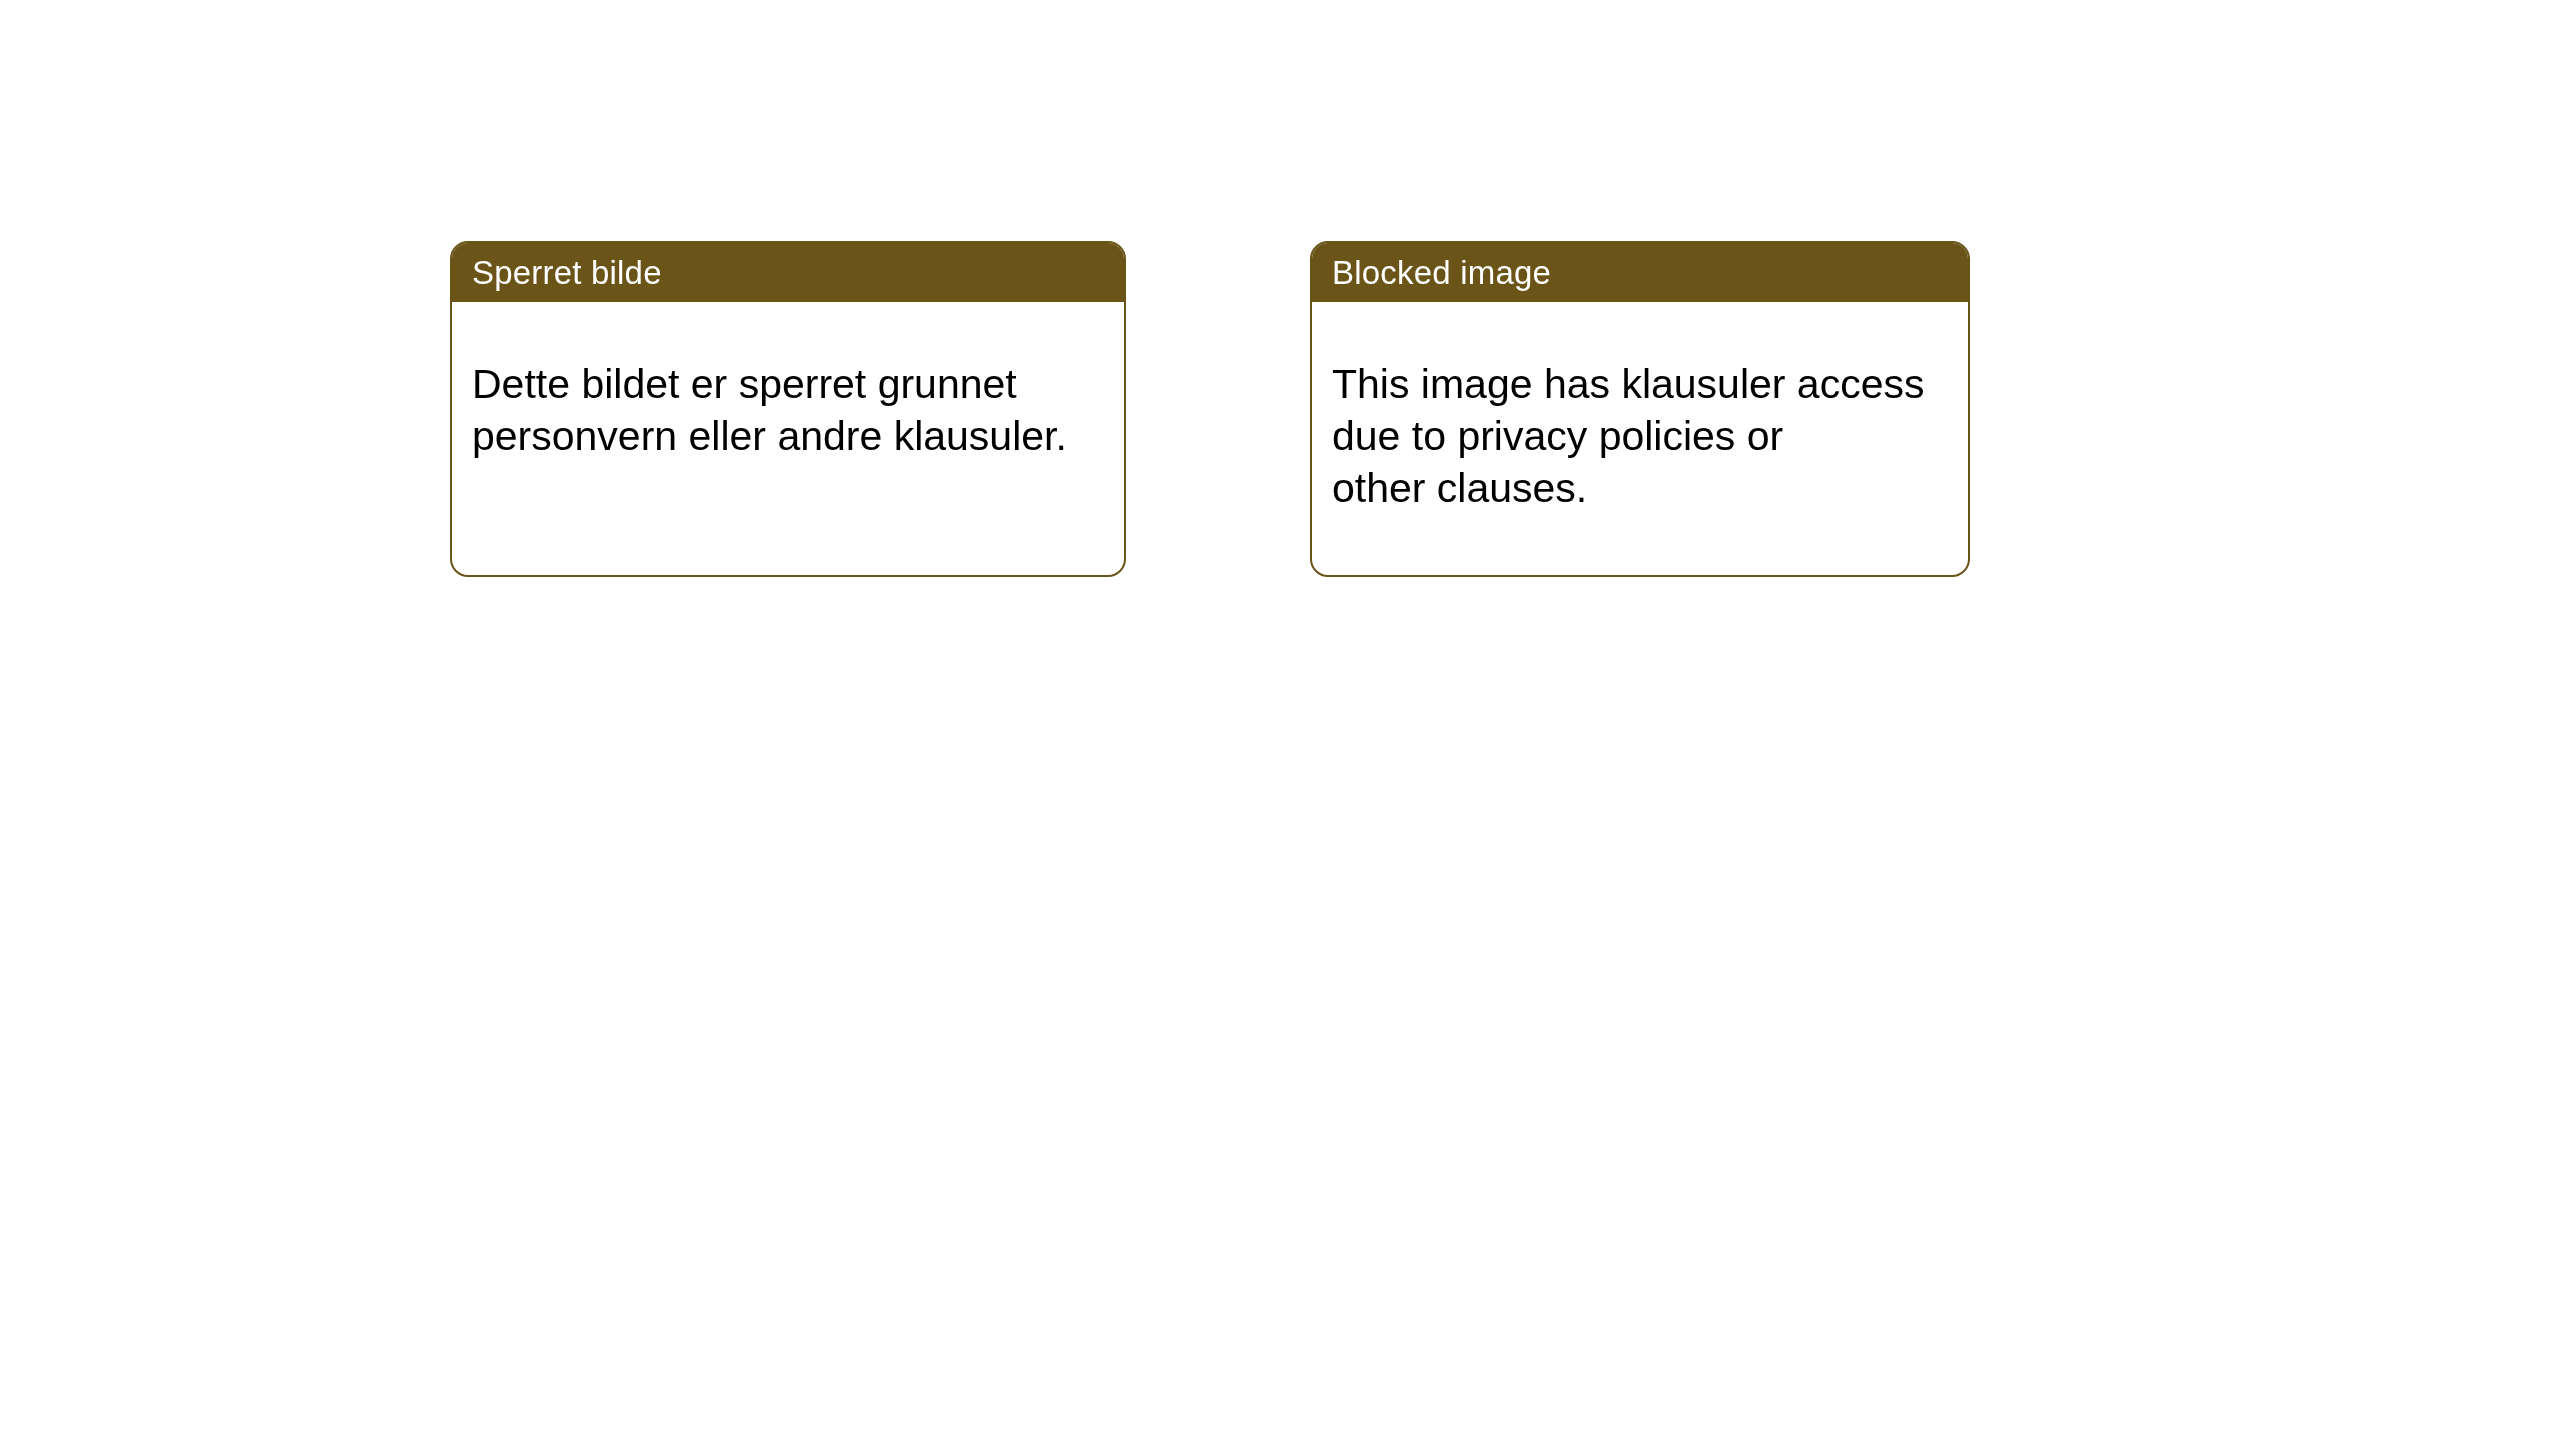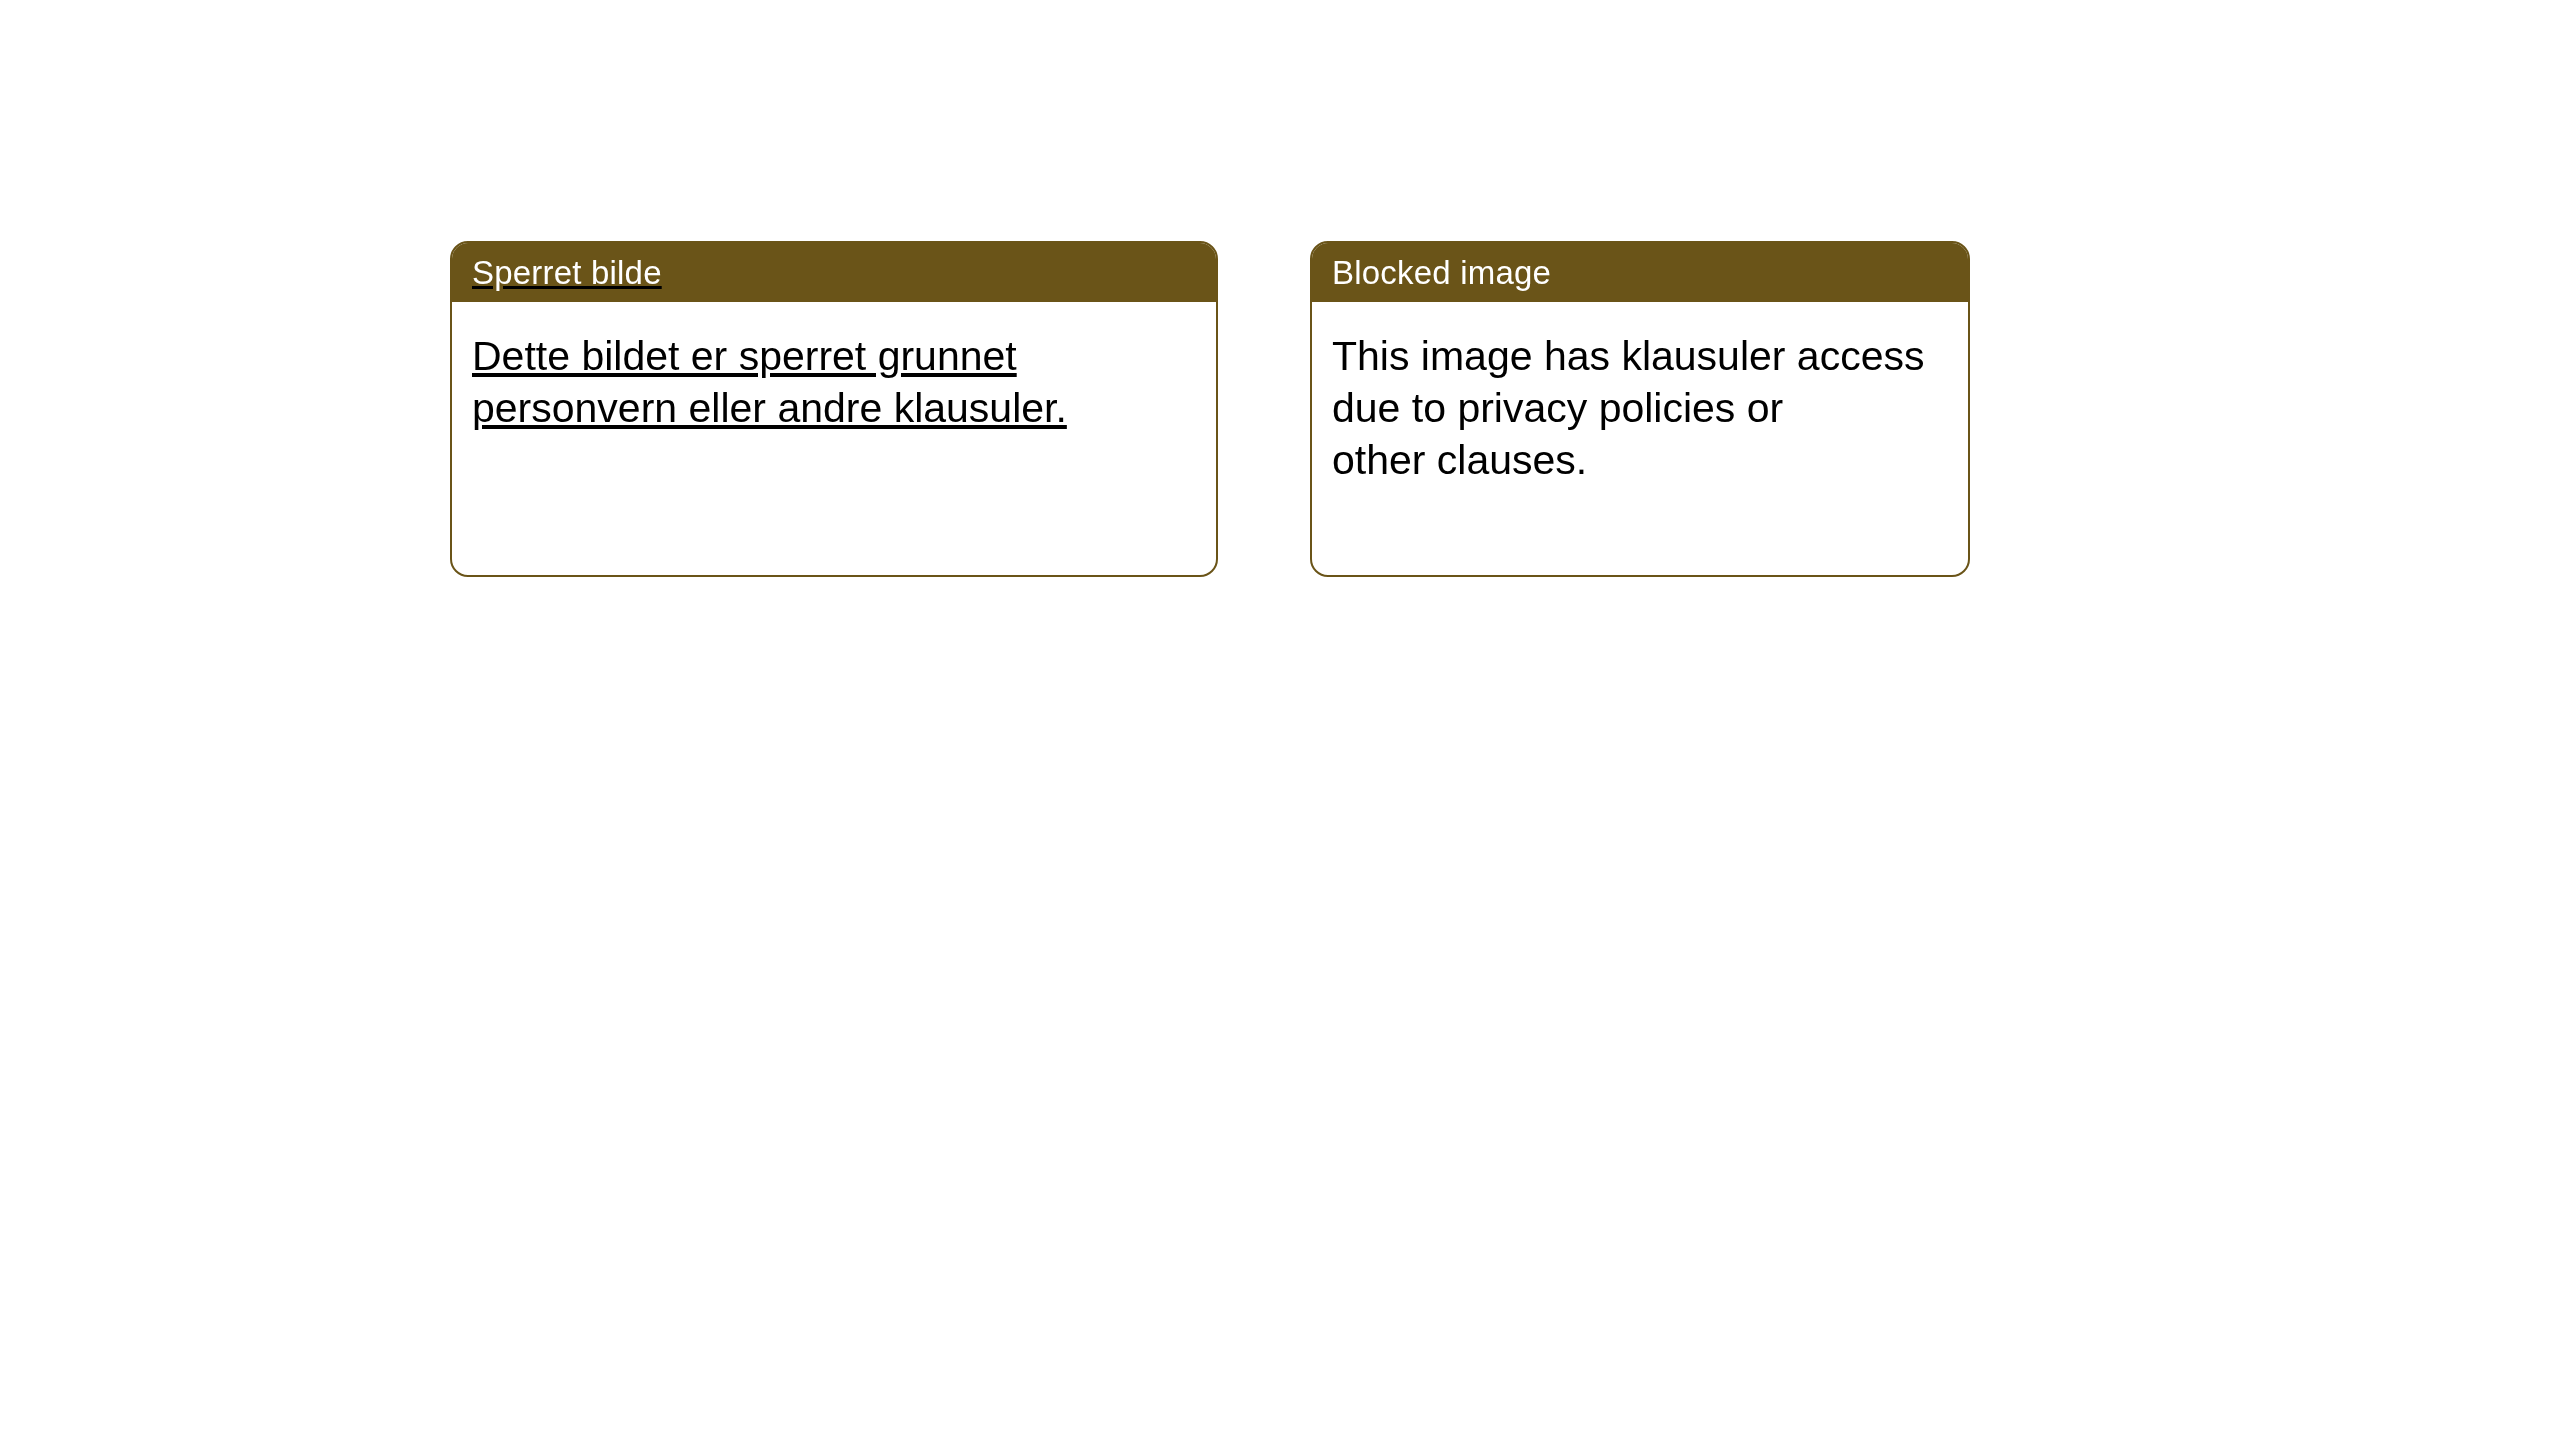--- a/index.html
+++ b/index.html
@@ -26,37 +26,37 @@
   }
   .card {
     position: absolute;
     top: 241px;
     height: 336px;
     background: var(--body-bg);
     border: 2px solid var(--card-border);
     border-radius: 18px;
     overflow: hidden;
   }
-  .card--no { left: 450px;  width: 768px; text-decoration: underline; }
+  .card--no { left: 450px;  width: 676px; }
   .card--en { left: 1310px; width: 660px; }
   .card__header {
     height: 59px;
     background: var(--header-bg);
     display: flex;
     align-items: center;
     padding: 0 20px;
   }
   .card__title {
     color: var(--header-text);
     font-size: 33px;
     line-height: 1;
     letter-spacing: 0.2px;
   }
   .card__body {
-    padding: 28px 20px 0 20px;
+    padding: 56px 20px 0 20px;
   }
   .card__text {
     color: var(--body-text);
     font-size: 41px;
     line-height: 52px;
     white-space: pre-line;
   }
 </style>
 </head>
 <body>

